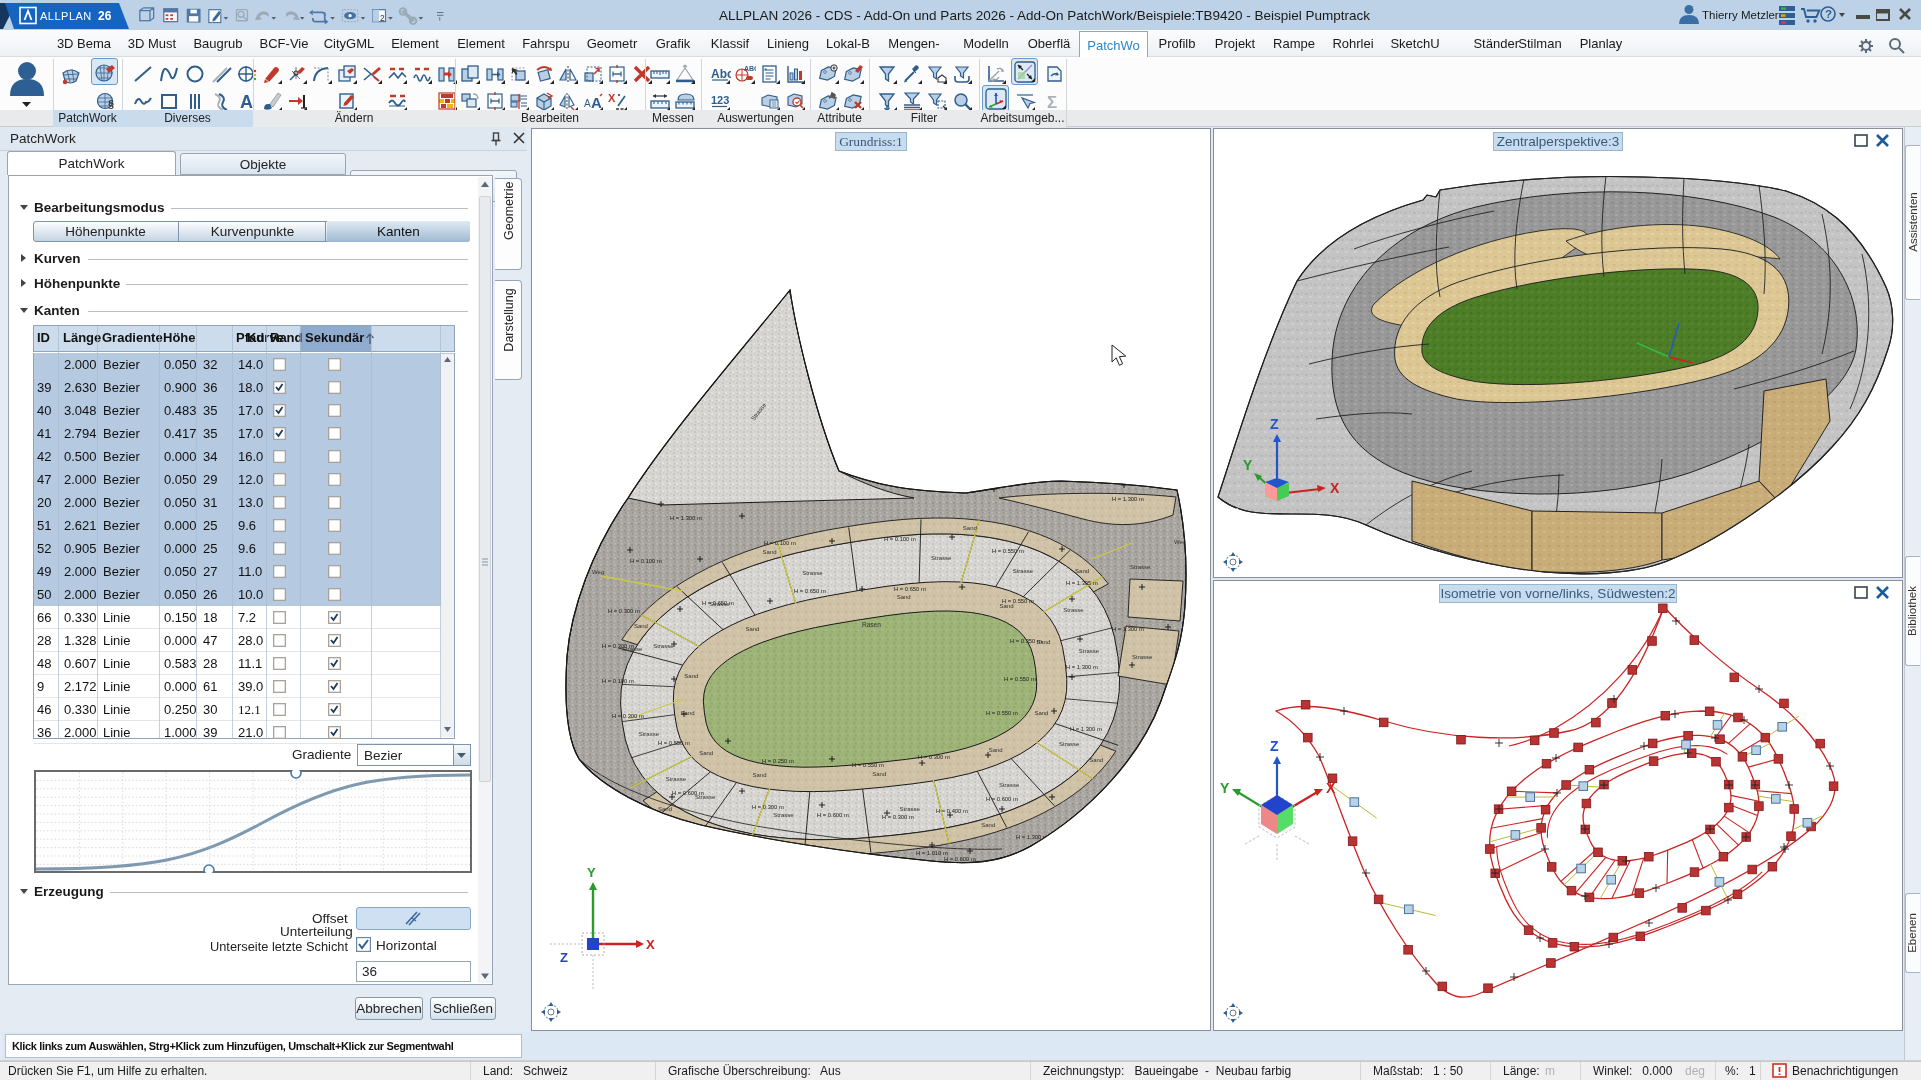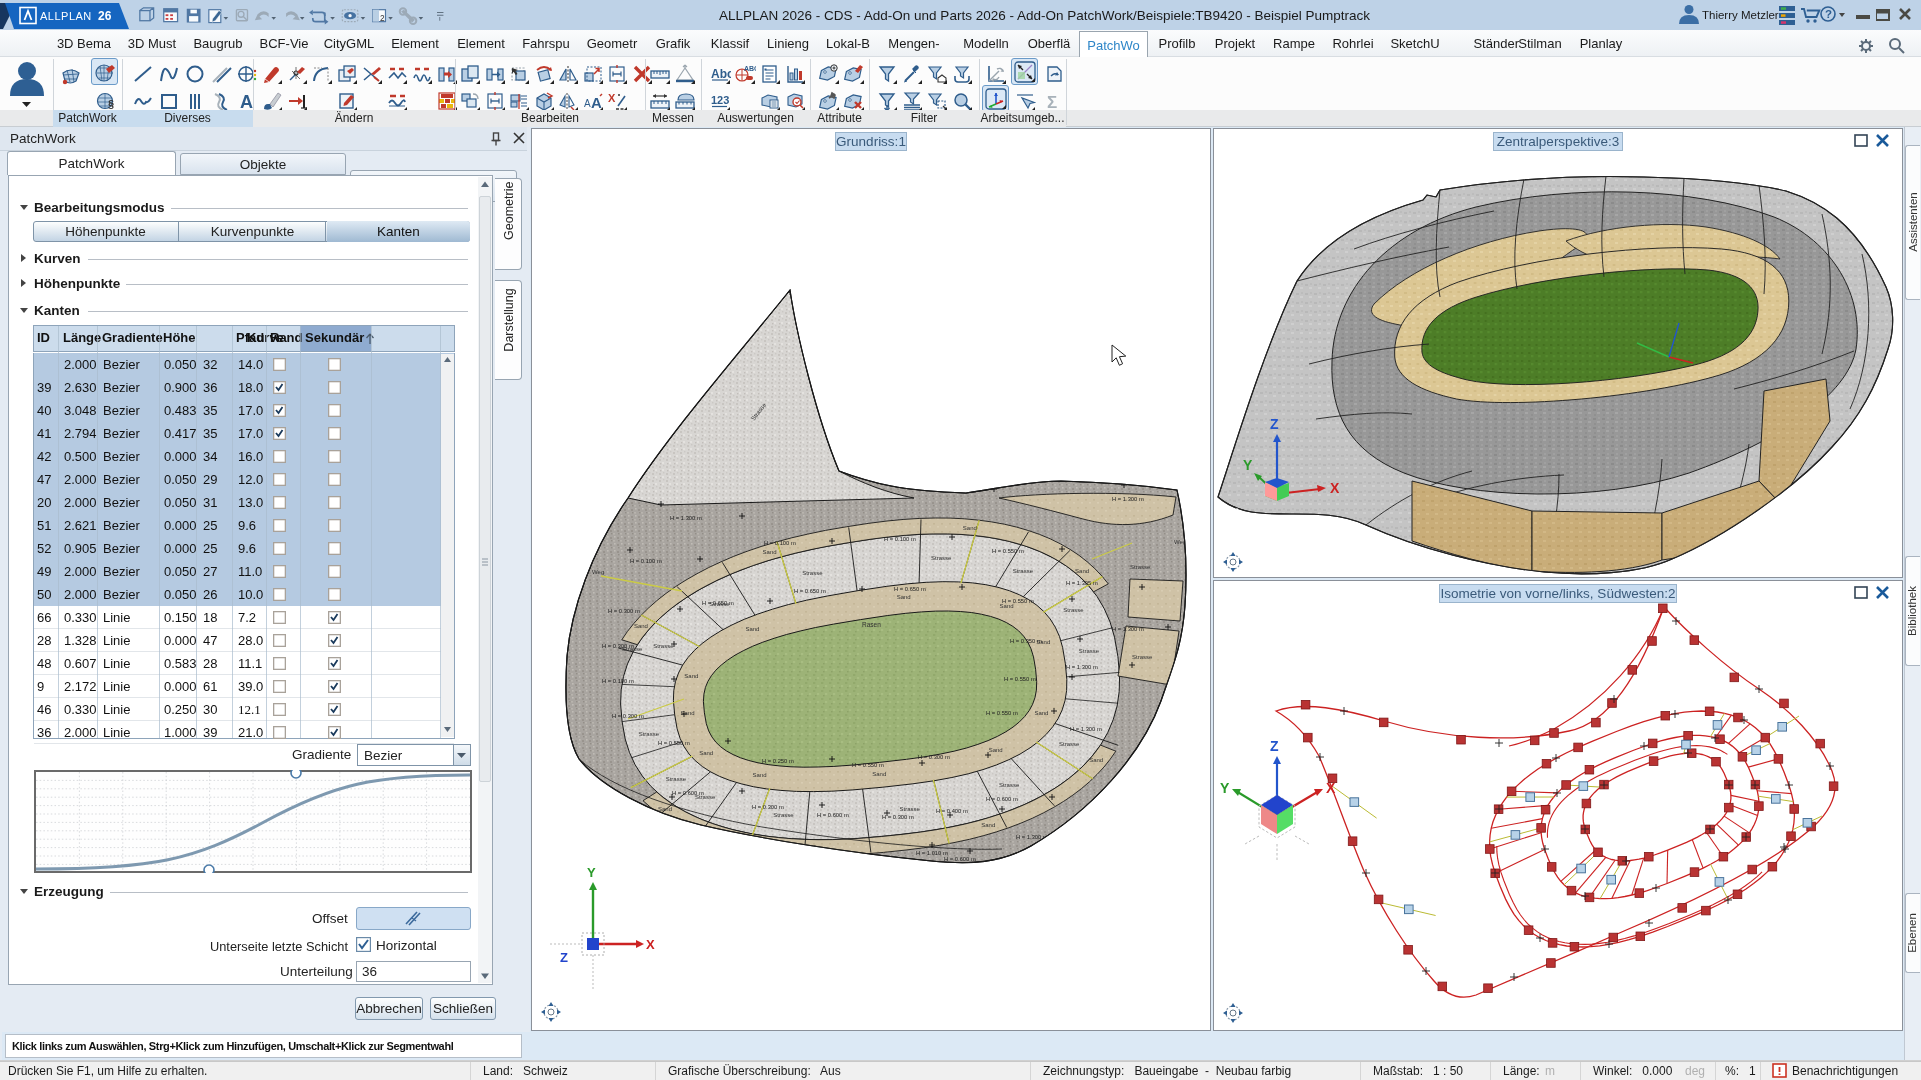--- a/index.html
+++ b/index.html
@@ -893,21 +893,21 @@
 <svg class="abs" style="left:403px;top:910px;z-index:4;" width="20" height="17">
     <path d="M3 14 L 14 2 M6 15 L 17 3" stroke="#3c6a9c" stroke-width="1.6"></path>
     <path d="M9 8 l4 3" stroke="#3c6a9c" stroke-width="1.2"></path>
   </svg>
 <div class="abs" style="left:200px;top:939px;width:148px;text-align:right;font-size:12.8px;color:#222;z-index:4;">Unterseite letzte Schicht</div>
 <svg class="abs" style="left:356px;top:937px;z-index:4;" width="15" height="15">
     <rect x="0.5" y="0.5" width="14" height="14" fill="#fff" stroke="#6a8aa8" stroke-width="1.4"></rect>
     <path d="M3 7 l3 4 l6 -8" stroke="#2e5f93" stroke-width="2" fill="none"></path>
   </svg>
 <div class="abs" style="left:376px;top:938px;font-size:13.5px;color:#222;z-index:4;">Horizontal</div>
-<div class="abs" style="left:280px;top:964px;font-size:13.5px;color:#222;z-index:4;">Unterteilung</div>
+<div class="abs" style="left:280px;top:924px;font-size:13.5px;color:#222;z-index:4;">Unterteilung</div>
 <div class="abs" style="left:356px;top:961px;width:115px;height:21px;background:#fff;border:1px solid #98a5b2;z-index:4;"></div>
 <div class="abs" style="left:362px;top:964px;font-size:13.5px;color:#222;z-index:4;">36</div>
 <div class="abs" style="left:478px;top:177px;width:14px;height:806px;background:#f2f4f6;z-index:4;"></div>
 <svg class="abs" style="left:480px;top:180px;z-index:4;" width="10" height="9">
     <path d="M1 7 l4 -5.5 l4 5.5 z" fill="#5a6a7a"></path>
   </svg>
 <div class="abs" style="left:479px;top:196px;width:12px;height:586px;background:#e8ebee;border:1px solid #cdd3d8;border-radius:2px;z-index:4;"></div>
 <svg class="abs" style="left:481px;top:558px;z-index:4;" width="8" height="10">
     <path d="M1 1 l6 0 M1 4 l6 0 M1 7 l6 0" stroke="#8a96a2" stroke-width="1"></path>
   </svg>
@@ -919,21 +919,21 @@
 <div class="abs" style="left:495px;top:280px;width:27px;height:100px;background:#fdfdfe;border:1px solid #98a5b2;border-left:none;border-radius:0 4px 4px 0;z-index:4;"></div>
 <div class="abs" style="left:476px;top:313px;width:66px;height:14px;font-size:12.5px;color:#222;transform:rotate(-90deg);transform-origin:center;text-align:center;z-index:4;">Darstellung</div>
 <div class="abs" style="left:355px;top:997px;width:68px;height:23px;background:linear-gradient(#fdfefe,#d5e1ec);border:1px solid #8299ae;border-radius:3px;font-size:13.5px;color:#222;text-align:center;line-height:22px;z-index:4;">Abbrechen</div>
 <div class="abs" style="left:430px;top:997px;width:66px;height:23px;background:linear-gradient(#fdfefe,#d5e1ec);border:1px solid #8299ae;border-radius:3px;font-size:13.5px;color:#222;text-align:center;line-height:22px;z-index:4;">Schließen</div>
 <div class="abs" style="left:0;top:1060px;width:1921px;height:20px;background:#f0f0f0;border-top:1px solid #d0d0d0;"></div>
 <div class="abs" style="left:2px;top:1032px;width:528px;height:28px;background:#dce9f5;"></div>
 <div class="abs" style="left:5px;top:1034px;width:517px;height:24px;background:#fff;border:1px solid #b5bec8;"></div>
 <div class="abs" style="left:12px;top:1040px;font-size:11px;font-weight:bold;color:#111;letter-spacing:-0.35px;white-space:nowrap;">Klick links zum Auswählen, Strg+Klick zum Hinzufügen, Umschalt+Klick zur Segmentwahl</div>
 <div class="abs" style="left:530px;top:127px;width:1391px;height:933px;background:#dce9f5;"></div>
 <div class="abs" style="left:531px;top:128px;width:680px;height:903px;background:#fff;border:1px solid #8a9099;"></div>
-<div class="abs" style="left:835px;top:132px;width:72px;height:19px;background:#c8dcf0;border:1px solid #9ab4cc;font-size:13.5px;color:#3a5a7a;text-align:center;line-height:17px;">Grundriss:1</div>
+<div class="abs" style="left:835px;top:132px;width:72px;height:19px;background:#c8dcf0;border:1px solid #9ab4cc;font-size:13.5px;color:#3a5a7a;text-align:center;line-height:17px;font-family:Liberation Serif, serif;">Grundriss:1</div>
 <div class="abs" style="left:1213px;top:128px;width:690px;height:450px;background:#fff;border:1px solid #8a9099;"></div>
 <div class="abs" style="left:1493px;top:132px;width:130px;height:19px;background:#c8dcf0;border:1px solid #9ab4cc;font-size:13.5px;color:#3a5a7a;text-align:center;line-height:17px;">Zentralperspektive:3</div>
 <svg class="abs" style="left:1853px;top:134px;" width="44" height="14">
     <rect x="2" y="1" width="12" height="11" fill="none" stroke="#345" stroke-width="1.6"></rect>
     <path d="M24 1 l11 11 M35 1 l-11 11" stroke="#1a5a9a" stroke-width="2.6"></path>
   </svg>
 <div class="abs" style="left:1213px;top:580px;width:690px;height:451px;background:#fff;border:1px solid #8a9099;"></div>
 <div class="abs" style="left:1439px;top:584px;width:238px;height:19px;background:#c8dcf0;border:1px solid #9ab4cc;font-size:13.5px;color:#3a5a7a;text-align:center;line-height:17px;">Isometrie von vorne/links, Südwesten:2</div>
 <svg class="abs" style="left:1853px;top:586px;" width="44" height="14">
     <rect x="2" y="1" width="12" height="11" fill="none" stroke="#345" stroke-width="1.6"></rect>

